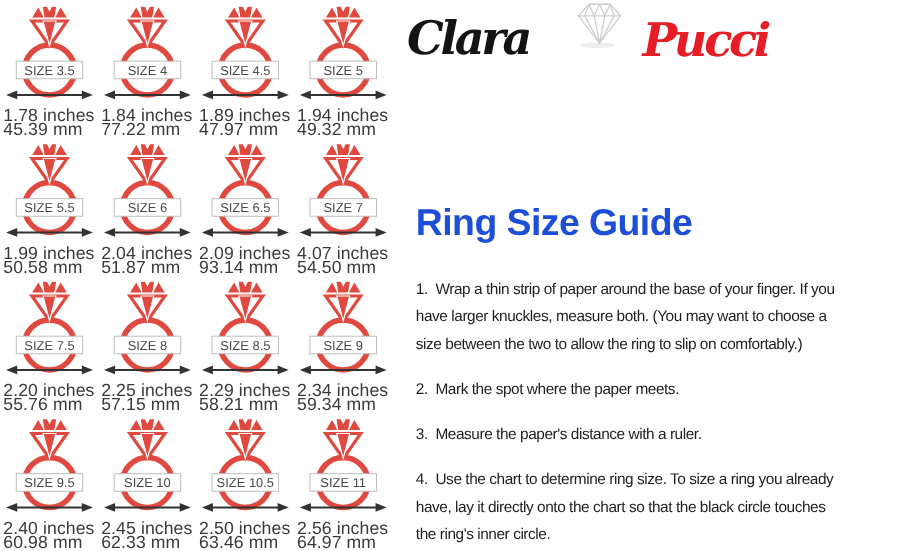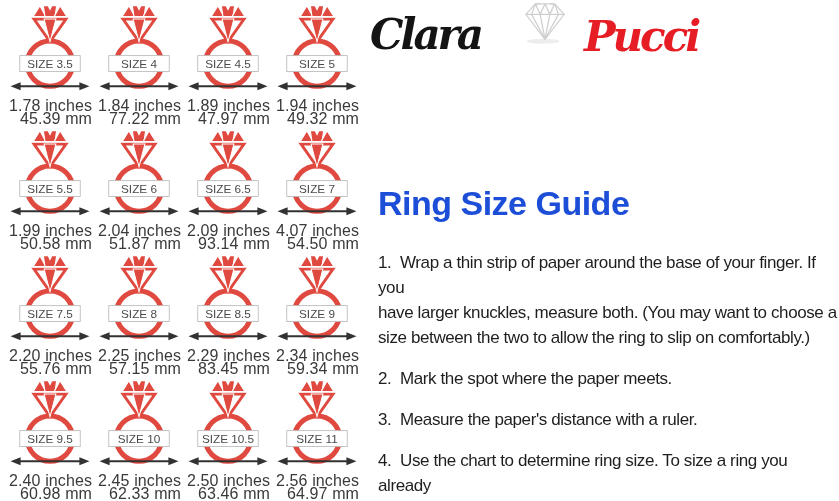--- a/index.html
+++ b/index.html
@@ -15,21 +15,21 @@
     width:839px;height:501px;background:#ffffff;overflow:hidden;position:relative;
     font-family:"Liberation Sans",sans-serif;
   }
   .page{position:absolute;inset:0}
   
   .grid{
     position:absolute;left:0;top:0;width:372px;height:501px;
     display:grid;grid-template-columns:repeat(4,89px);grid-auto-rows:125px;
     padding:3px 0 0 3px;
   }
-  .cell{display:flex;flex-direction:column;align-items:flex-end}
+  .cell{display:flex;flex-direction:column;align-items:flex-start}
   .ring-svg{display:block}
   .ring-band{fill:none;stroke:var(--ring-red);stroke-width:6}
   .d-red{fill:var(--ring-red);stroke:#ffffff;stroke-width:1.4}
   .d-body{fill:#ffffff;stroke:var(--ring-red);stroke-width:3.4;stroke-linejoin:miter}
   .d-kite{fill:var(--ring-red);stroke:#ffffff;stroke-width:1.2}
   .label-box{fill:#ffffff;stroke:#b9b9b9;stroke-width:1}
   .size-label{font-family:"Liberation Sans",sans-serif;font-size:14px;fill:#4a4a4a}
   .arrow-line{stroke:#323232;stroke-width:2.2}
   .arrow-head{fill:#323232}
   .measure{font-size:16px;line-height:13px;color:var(--text-dark);text-align:center;letter-spacing:.1px}
@@ -44,21 +44,21 @@
   .logo-pucci{left:208px;top:12px;color:var(--brand-red)}
   .logo-diamond{position:absolute;left:138px;top:0}
   .ld-stroke{fill:none;stroke:var(--diamond-gray);stroke-width:1.3;stroke-linejoin:miter}
   .ld-shadow{fill:#ededed}
   .title{
     position:absolute;left:2px;top:184px;margin:0;
     font-size:34px;font-weight:700;color:#1d4ed8;letter-spacing:-.5px;
   }
   .steps{position:absolute;left:2px;top:250px;width:461px}
   .step{
-    margin:0 0 16px;font-size:17px;line-height:25px;color:#1e1e1e;
+    margin:0 0 16px;font-size:14px;line-height:25px;color:#1e1e1e;
     letter-spacing:-.4px;white-space:pre-wrap;
   }
 </style>
 </head>
 <body>
 
 <div class="page">
 
   <div class="grid" id="ring-grid">
     <div class="cell">
@@ -337,21 +337,21 @@
         <rect class="label-box" x="14" y="62.5" width="72" height="19"></rect>
         <text class="size-label" x="50" y="77" text-anchor="middle">SIZE 8.5</text>
 
         <g>
           <line class="arrow-line" x1="11" y1="99" x2="89" y2="99"></line>
           <polygon class="arrow-head" points="3,99 15,94.3 15,103.7"></polygon>
           <polygon class="arrow-head" points="97,99 85,94.3 85,103.7"></polygon>
         </g>
       </svg>
       <div class="measure inches">2.29 inches</div>
-      <div class="measure mm">83.45 mm</div>
+      <div class="measure mm">58.21 mm</div>
     </div>
 
     <div class="cell">
       <svg class="ring-svg" viewBox="0 0 100 114" width="84" height="96" aria-hidden="true">
 
         <circle class="ring-band" cx="50" cy="72" r="27"></circle>
 
         <polygon class="d-body" points="31,19 69,19 50,46"></polygon>
         <polygon class="d-kite" points="43,19 57,19 50,46"></polygon>
 

